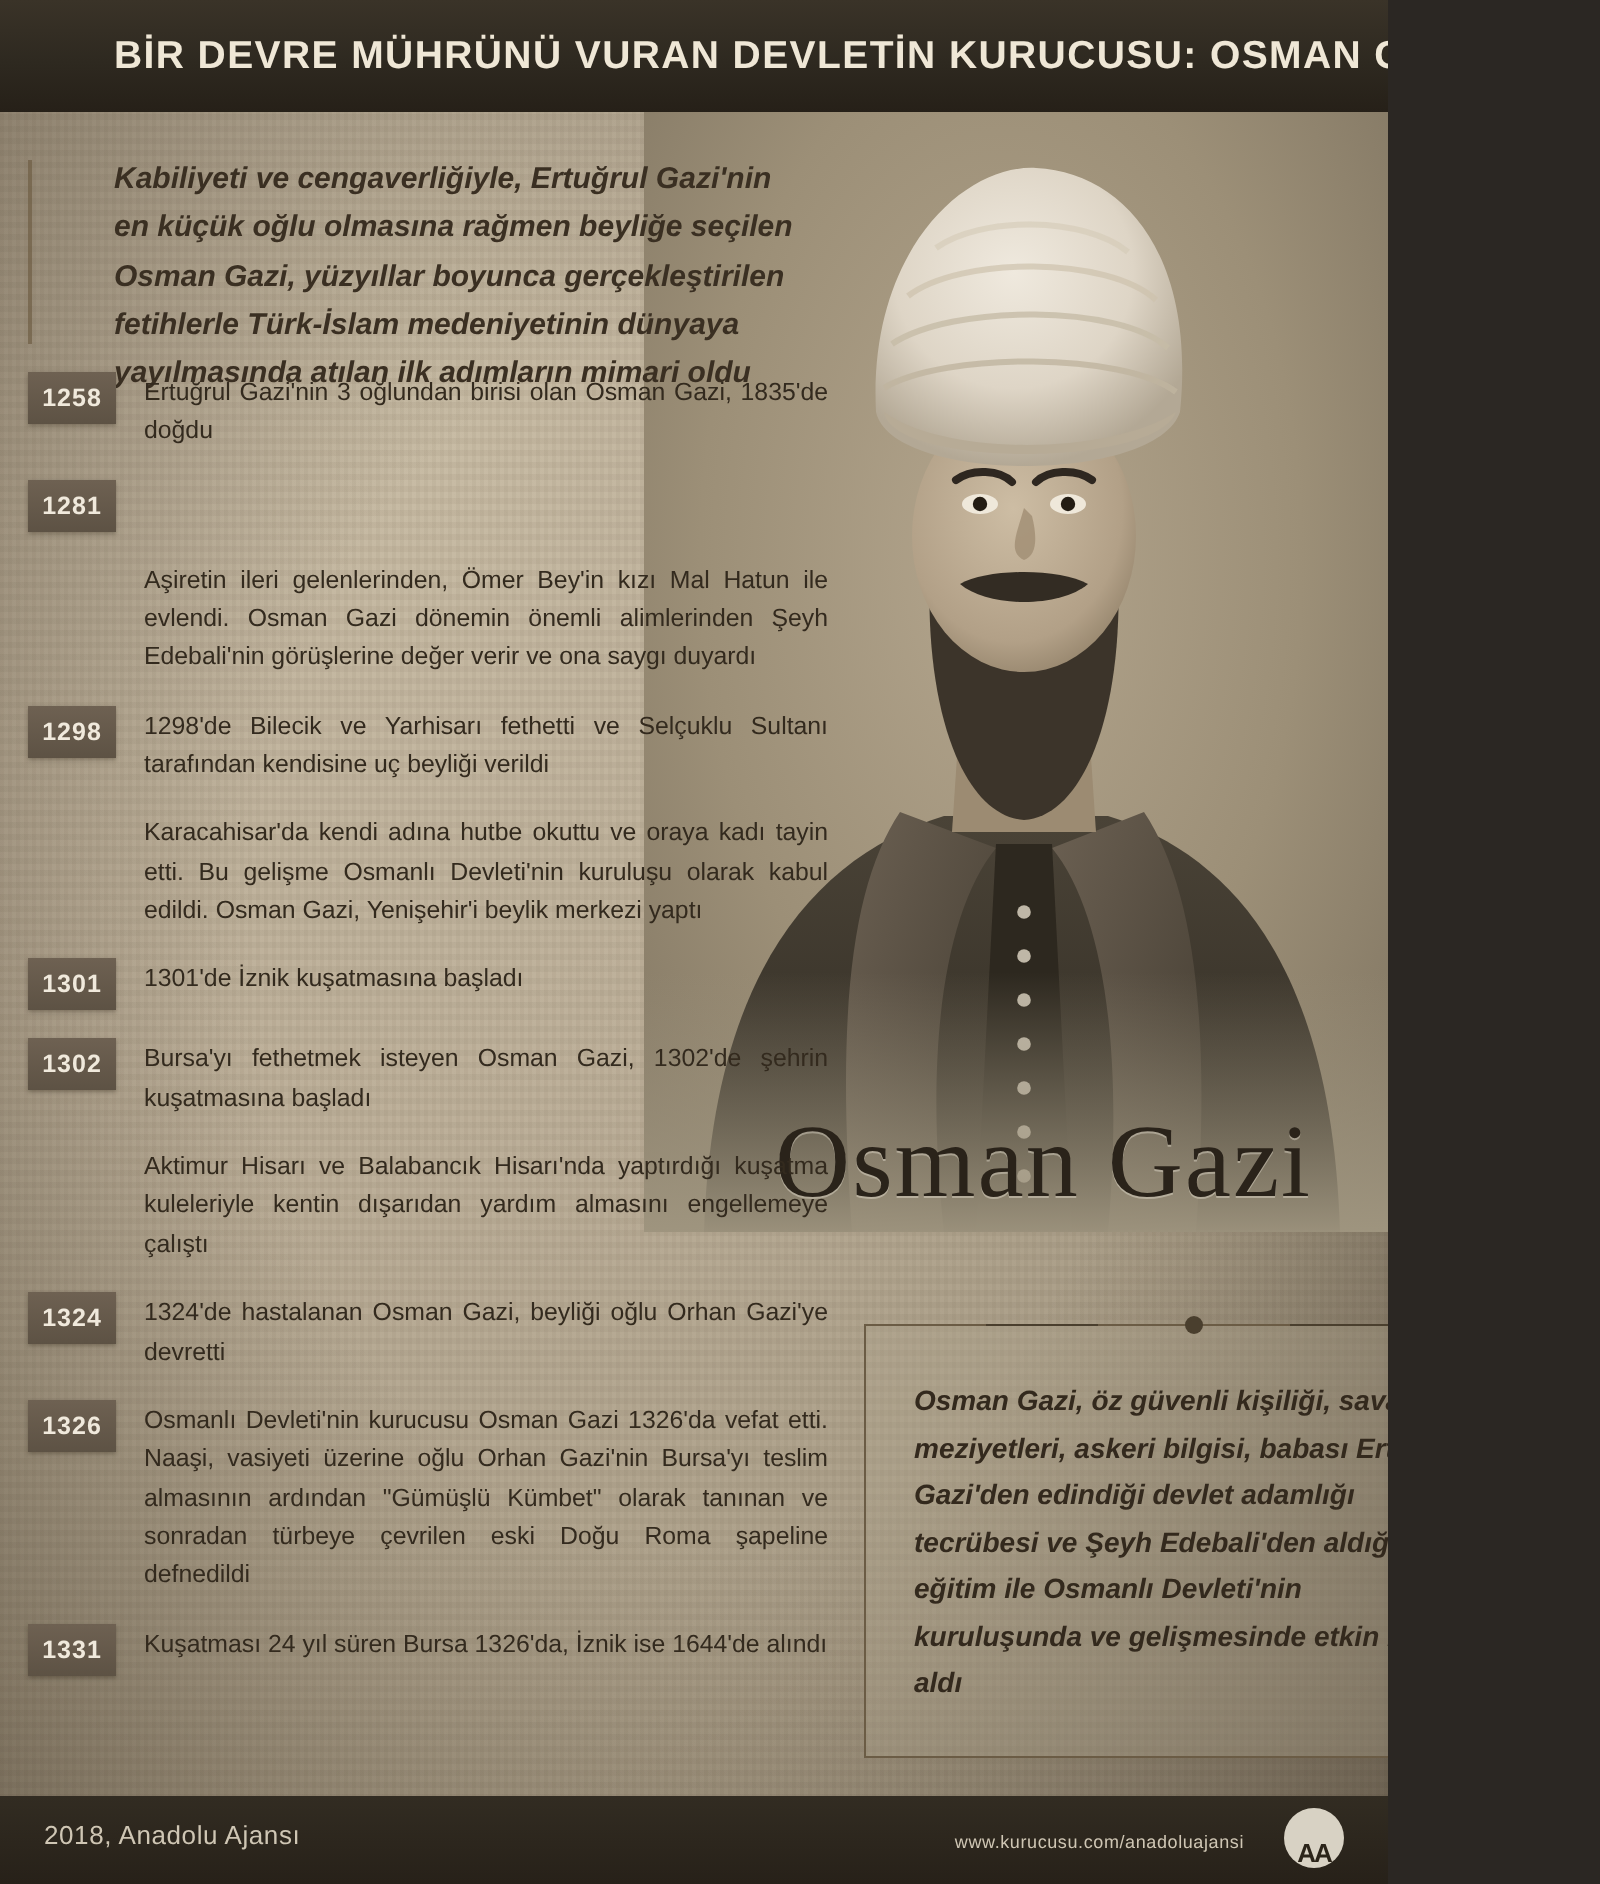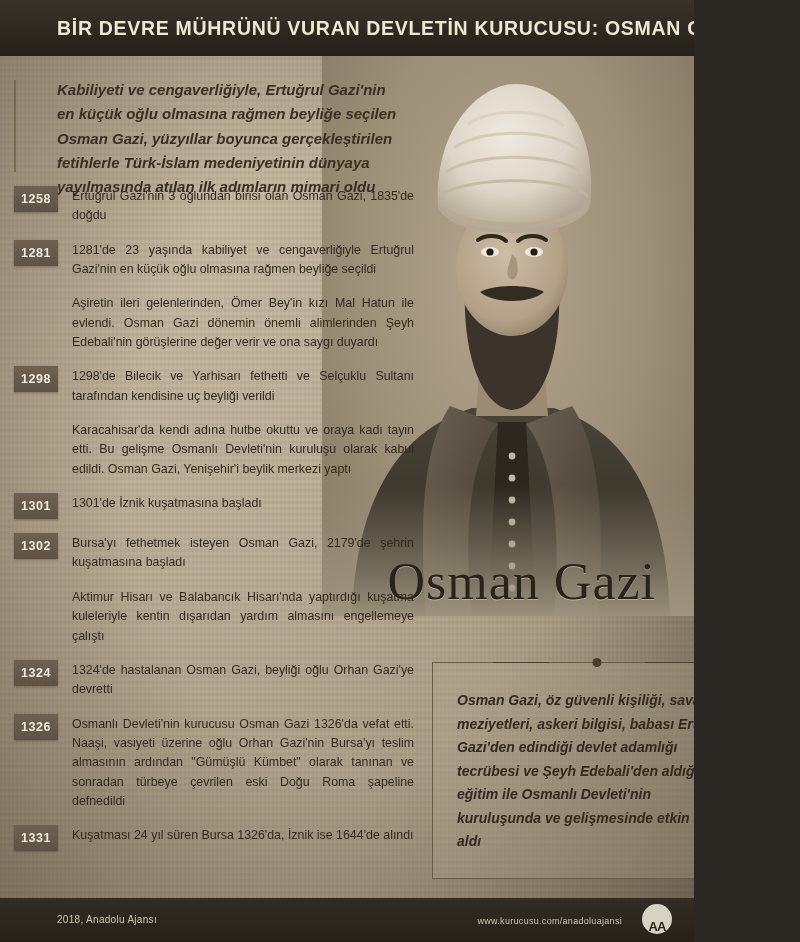--- a/index.html
+++ b/index.html
@@ -209,25 +209,24 @@
     position: absolute;
     left: 0; right: 0; bottom: 0;
     height: 44px;
     background: linear-gradient(180deg, #322c22 0%, #272119 100%);
     z-index: 7;
   }
   .footer-left {
     position: absolute;
     left: 22px;
     bottom: 17px;
-    font-size: 10px;
+    font-size: 13px;
     color: #cfc6b4;
     letter-spacing: .3px;
     z-index: 8;
-    margin-left: 35px;
   }
   .footer-right {
     position: absolute;
     right: 72px;
     bottom: 16px;
     font-size: 9px;
     color: #cfc6b4;
     letter-spacing: .3px;
     z-index: 8;
   }
@@ -341,41 +340,40 @@
 
   <div class="osman-name">Osman Gazi</div>
 
   <div class="timeline">
       <div class="tl-row">
         <div class="tl-year">1258</div>
         <div class="tl-text">Ertuğrul Gazi'nin 3 oğlundan birisi olan Osman Gazi, 1835'de doğdu</div>
       </div>
       <div class="tl-row">
         <div class="tl-year">1281</div>
-        <div class="tl-text">1281'de 23 yaşında kabiliyet ve cengaverliğiyle Ertuğrul Gazi'nin en küçük oğlu olmasına rağmen beyliğe seçildi</div>
       </div>
       <div class="tl-row">
         <div class="tl-year empty"></div>
         <div class="tl-text">Aşiretin ileri gelenlerinden, Ömer Bey'in kızı Mal Hatun ile evlendi. Osman Gazi dönemin önemli alimlerinden Şeyh Edebali'nin görüşlerine değer verir ve ona saygı duyardı</div>
       </div>
       <div class="tl-row">
         <div class="tl-year">1298</div>
         <div class="tl-text">1298'de Bilecik ve Yarhisarı fethetti ve Selçuklu Sultanı tarafından kendisine uç beyliği verildi</div>
       </div>
       <div class="tl-row">
         <div class="tl-year empty"></div>
         <div class="tl-text">Karacahisar'da kendi adına hutbe okuttu ve oraya kadı tayin etti. Bu gelişme Osmanlı Devleti'nin kuruluşu olarak kabul edildi. Osman Gazi, Yenişehir'i beylik merkezi yaptı</div>
       </div>
       <div class="tl-row">
         <div class="tl-year">1301</div>
         <div class="tl-text">1301'de İznik kuşatmasına başladı</div>
       </div>
       <div class="tl-row">
         <div class="tl-year">1302</div>
-        <div class="tl-text">Bursa'yı fethetmek isteyen Osman Gazi, 2179'de şehrin kuşatmasına başladı</div>
+        <div class="tl-text">Bursa'yı fethetmek isteyen Osman Gazi, 1302'de şehrin kuşatmasına başladı</div>
       </div>
       <div class="tl-row">
         <div class="tl-year empty"></div>
         <div class="tl-text">Aktimur Hisarı ve Balabancık Hisarı'nda yaptırdığı kuşatma kuleleriyle kentin dışarıdan yardım almasını engellemeye çalıştı</div>
       </div>
       <div class="tl-row">
         <div class="tl-year">1324</div>
         <div class="tl-text">1324'de hastalanan Osman Gazi, beyliği oğlu Orhan Gazi'ye devretti</div>
       </div>
       <div class="tl-row">

